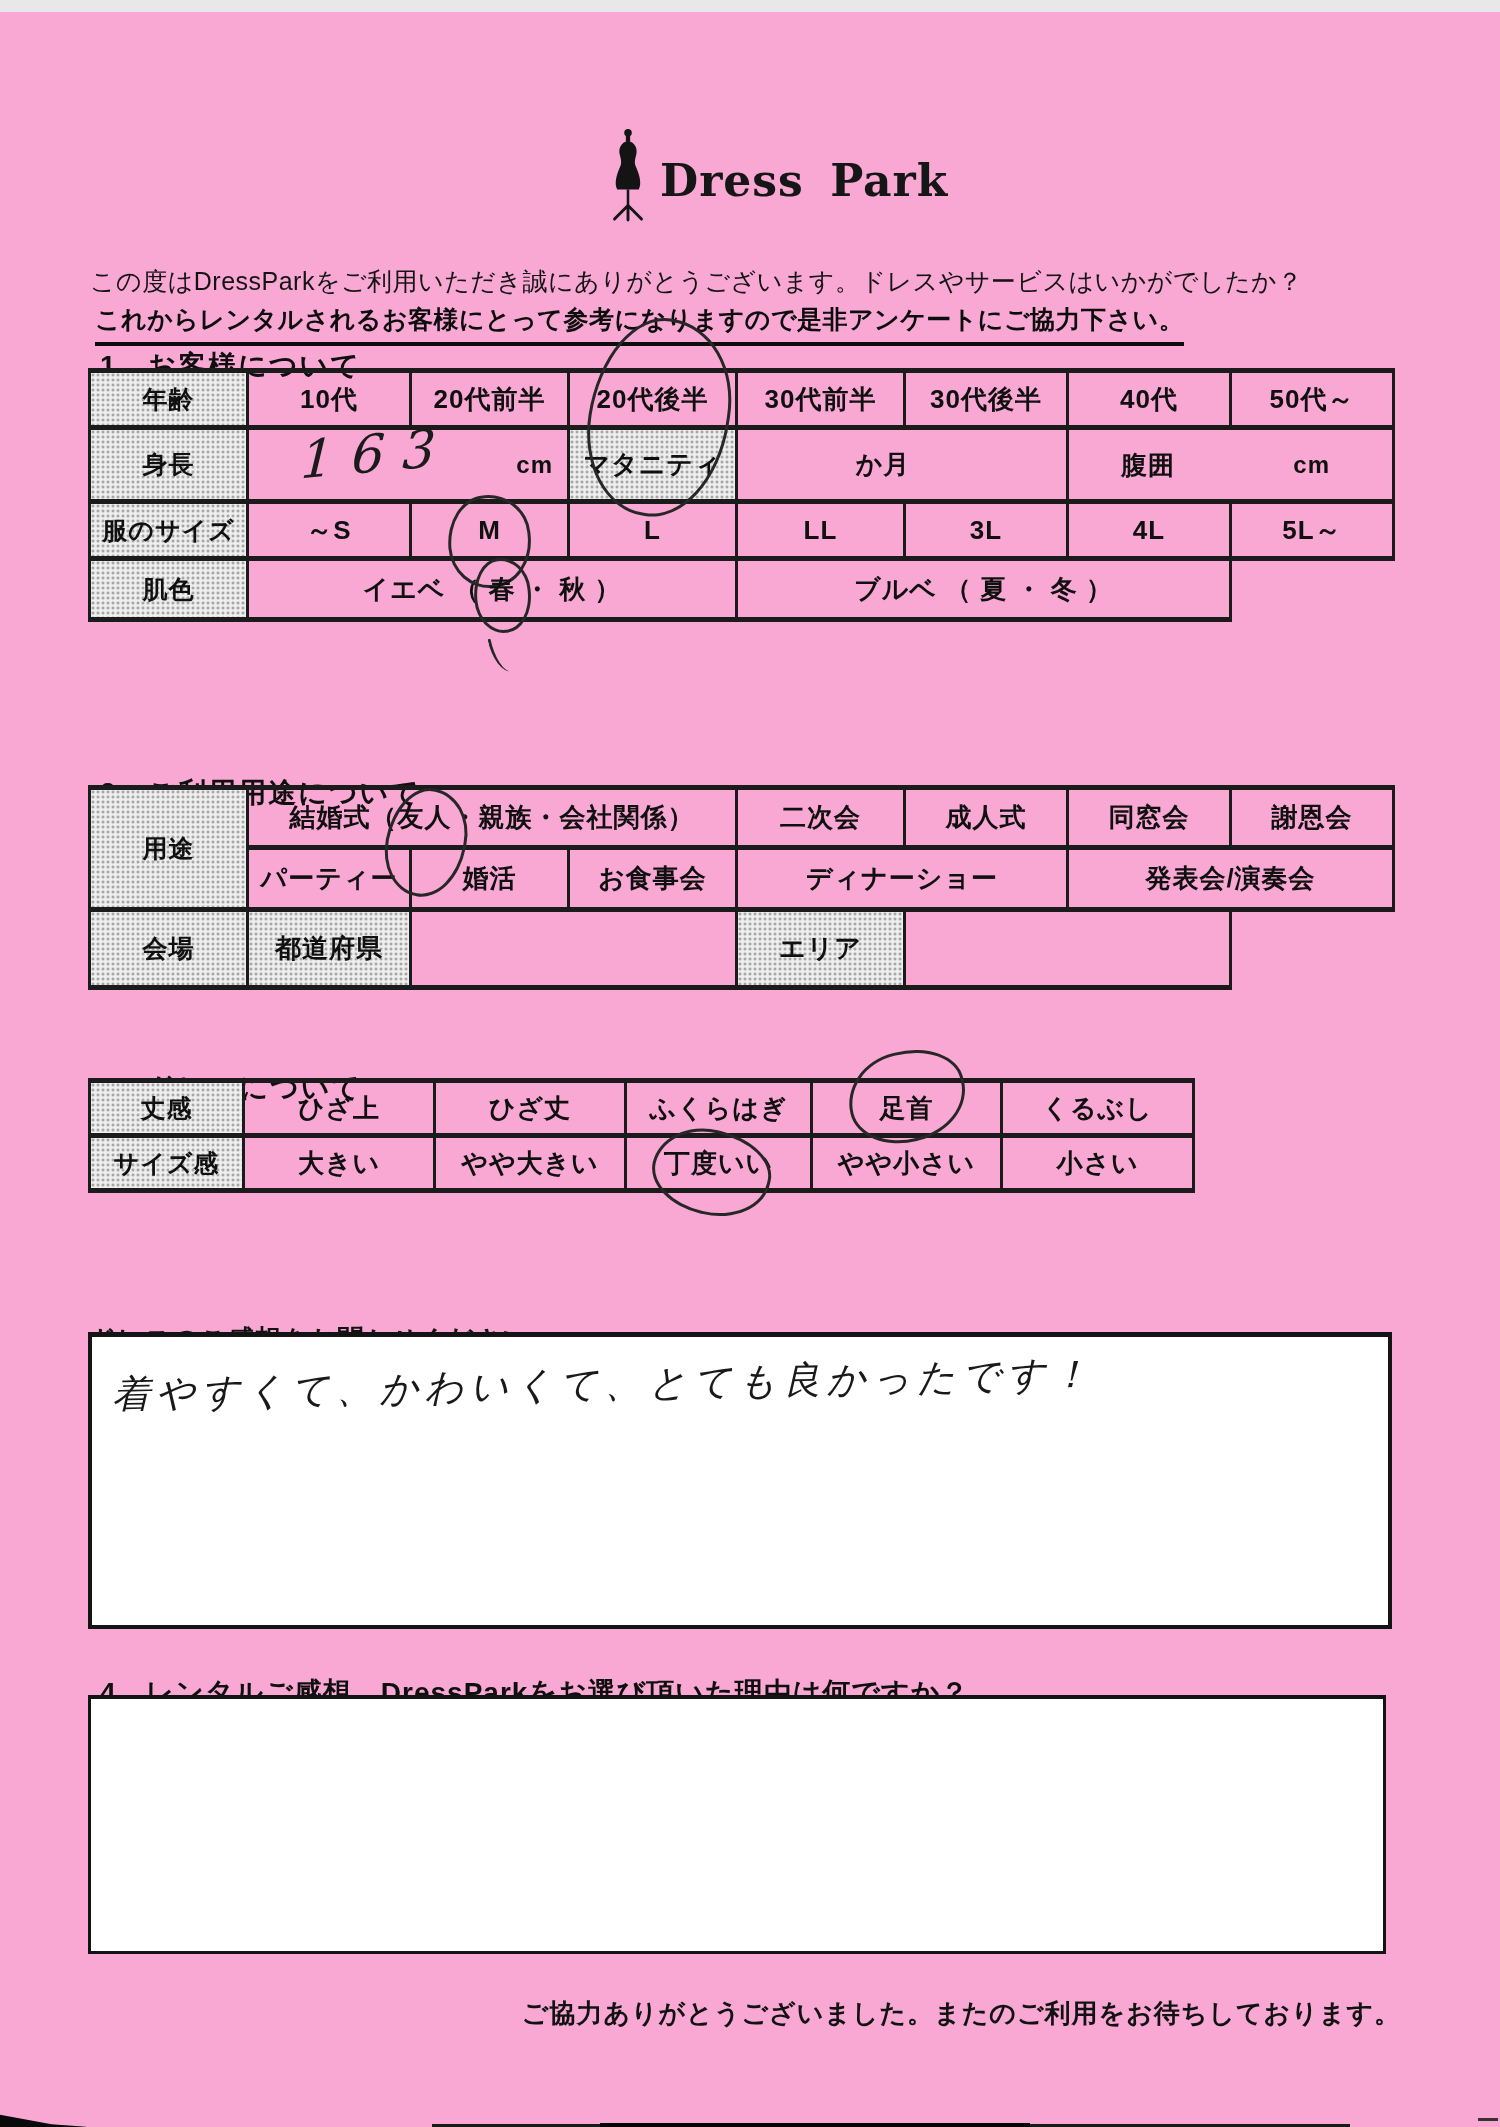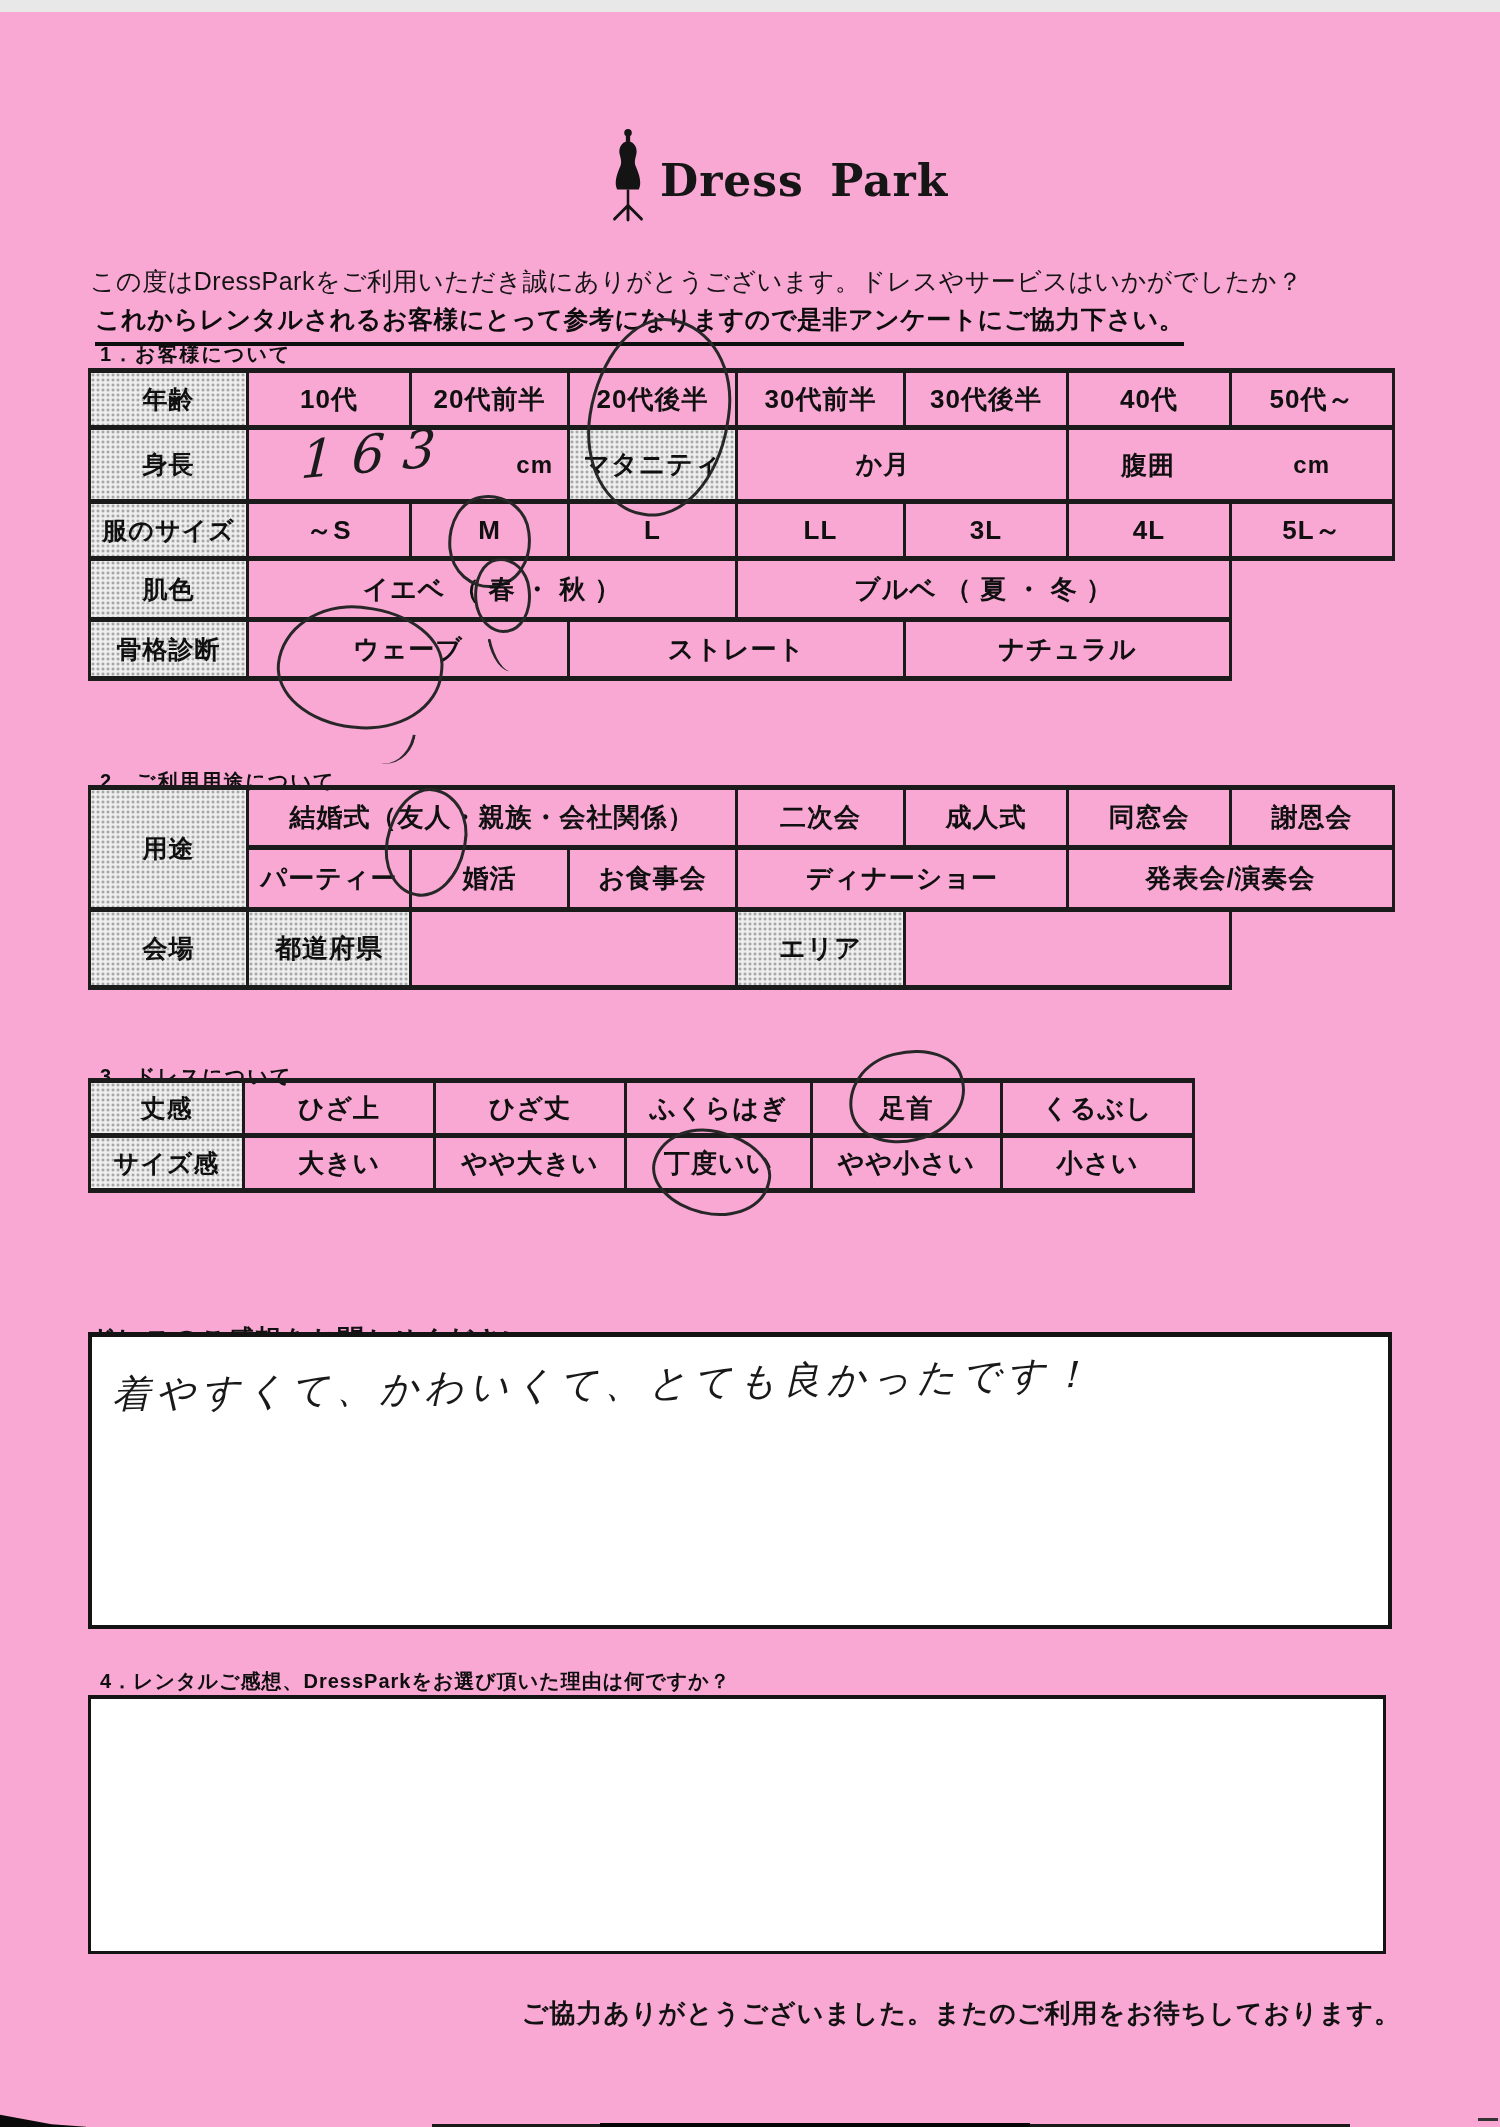--- a/index.html
+++ b/index.html
@@ -13,21 +13,21 @@
   .logo-text {
     font-family:"DejaVu Serif", serif; font-weight:bold; font-size:44px; color:#161616;
     letter-spacing:1px; word-spacing:10px; margin-top:10px;
   }
   
   .intro1 { position:absolute; left:90px; top:228px; font-size:25px; letter-spacing:0.5px; color:#141414; }
   .intro2 {
     position:absolute; left:95px; top:266px; font-size:25px; font-weight:bold; letter-spacing:0.5px;
     color:#0d0d0d; border-bottom:4px solid #0d0d0d; padding-bottom:6px;
   }
-  .sec-title { position:absolute; left:100px; font-size:20px; font-weight:bold; letter-spacing:2px; color:#0f0f0f; }
+  .sec-title { position:absolute; left:100px; font-size:28px; font-weight:bold; letter-spacing:2px; color:#0f0f0f; }
   
   table.grid { position:absolute; border-collapse:collapse; table-layout:fixed; }
   table.grid th, table.grid td {
     border:3px solid #1b1b1b; border-top-width:5px; border-bottom-width:5px;
     padding:0; text-align:center; vertical-align:middle;
     font-size:26px; font-weight:bold; color:#101010; letter-spacing:1px;
     overflow:visible;
   }
   table.grid th { font-size:25px; }
   .gray {
@@ -158,27 +158,20 @@
       <td>3L</td>
       <td>4L</td>
       <td>5L～</td>
     </tr>
     <tr style="height:61px">
       <th class="gray">肌色</th>
       <td colspan="3">
         <span>イエベ （ </span><span class="circled c-haru">春</span><span> ・ 秋 ）</span>
       </td>
       <td colspan="3">ブルベ （ 夏 ・ 冬 ）</td>
-      <td class="filler"></td>
-    </tr>
-    <tr style="height:59px">
-      <th class="gray">骨格診断</th>
-      <td colspan="2"><span class="circled c-wave">ウェーブ</span></td>
-      <td colspan="2">ストレート</td>
-      <td colspan="2">ナチュラル</td>
       <td class="filler"></td>
     </tr>
   </tbody>
     </table>
 
   <h2 class="sec-title" style="top:739px;">2．ご利用用途について</h2>
   <table class="grid" style="left:88px; top:773px; width:1304px;">
     <colgroup>
       <col style="width:158px">
         <col style="width:163px">

